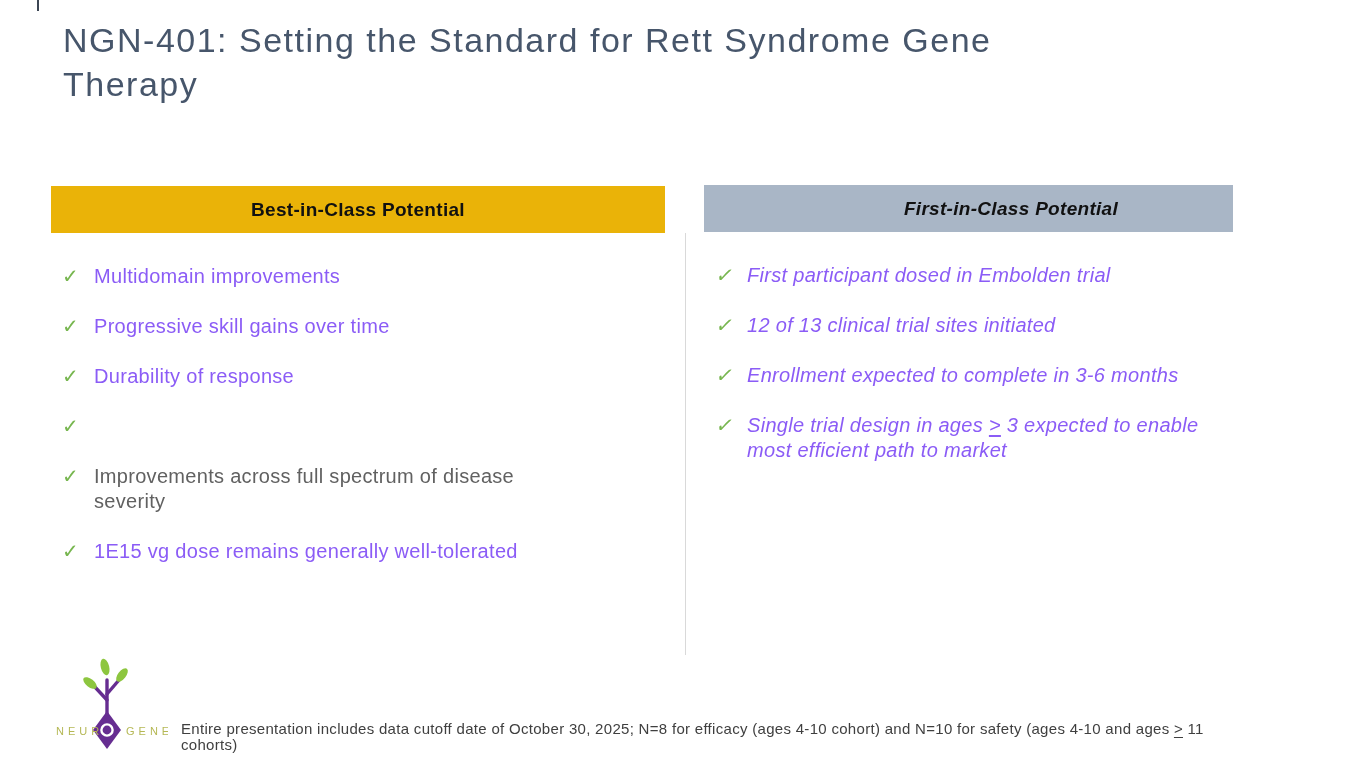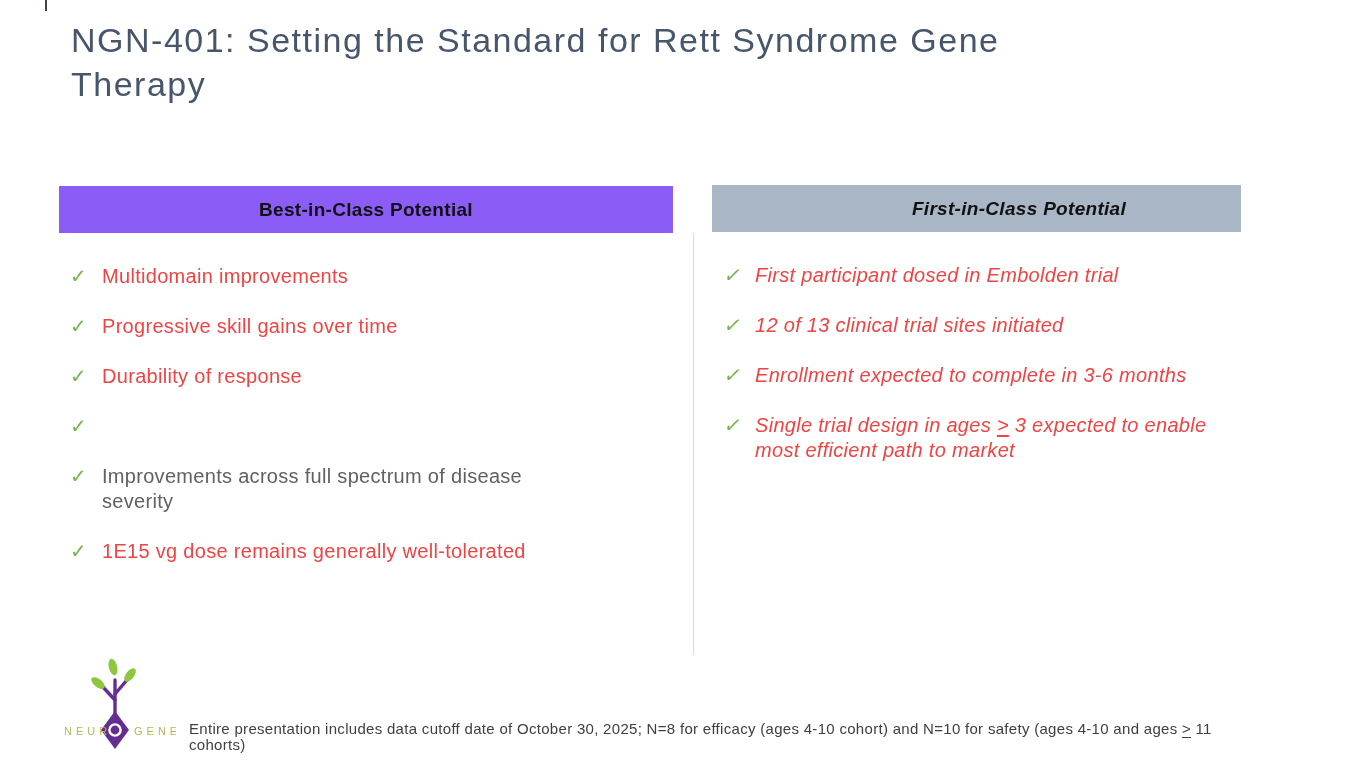--- a/index.html
+++ b/index.html
@@ -1,43 +1,43 @@
 <!DOCTYPE html>
 <html><head>
 <meta charset="utf-8">
 <style>
   html,body{margin:0;padding:0;background:#fff;}
   .slide{
     position:relative;width:1233px;height:768px;background:#ffffff;
-    font-family:"Liberation Sans",sans-serif;overflow:hidden;margin-left:8px;
+    font-family:"Liberation Sans",sans-serif;overflow:hidden;
   }
   .top-tick{position:absolute;left:37px;top:0;width:2px;height:11px;background:#3c4654;}
   .slide-title{
     position:absolute;left:63px;top:18px;width:1140px;margin:0;
     font-size:34px;line-height:44px;font-weight:400;letter-spacing:1.5px;
     color:#47566B;white-space:pre-line;
   }
   .col{position:absolute;width:614px;}
   .col-left{left:51px;top:186px;}
   .col-right{left:704px;top:185px;font-style:italic;}
   .col-header{
     height:47px;display:flex;align-items:center;justify-content:center;
     font-size:19px;font-weight:700;color:#111111;letter-spacing:0.3px;
   }
-  .col-header.lavender{background:#8b5cf6;}
+  .col-header.lavender{background:#eab308;}
   .col-header.bluegray{background:#A9B6C6;}
   .divider{position:absolute;left:685px;top:233px;width:1px;height:422px;background:#D9D9D9;}
   ul.checklist{list-style:none;margin:31px 0 0 11px;padding:0;}
   li.check-item{display:flex;align-items:flex-start;margin-bottom:25px;}
   .check{
     flex:none;width:32px;color:#77B64F;font-size:20px;line-height:25px;
     font-weight:400;
   }
   .item-text{
-    font-size:20px;line-height:25px;color:#ef4444;letter-spacing:0.3px;
+    font-size:20px;line-height:25px;color:#8b5cf6;letter-spacing:0.3px;
     white-space:pre-line;
   }
   li.muted .item-text{color:#616161;}
   .geq{text-decoration:underline;text-underline-offset:3px;}
   .footnote{
     position:absolute;left:181px;top:721px;width:1080px;margin:0;
     font-size:15px;line-height:16px;color:#3f3f3f;letter-spacing:0.3px;
   }
   .page-number{
     position:absolute;left:1275px;top:720px;font-size:16px;color:#A8A8A8;

